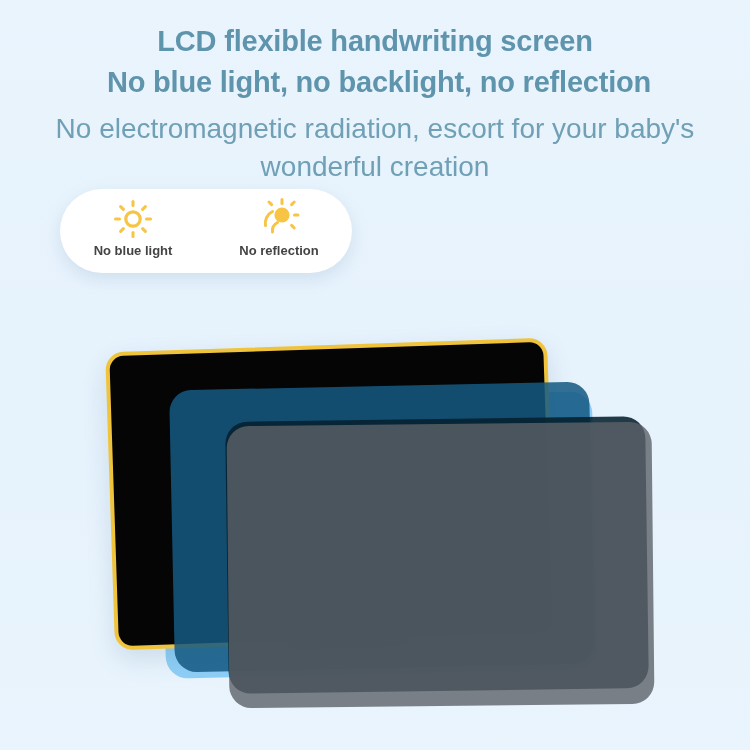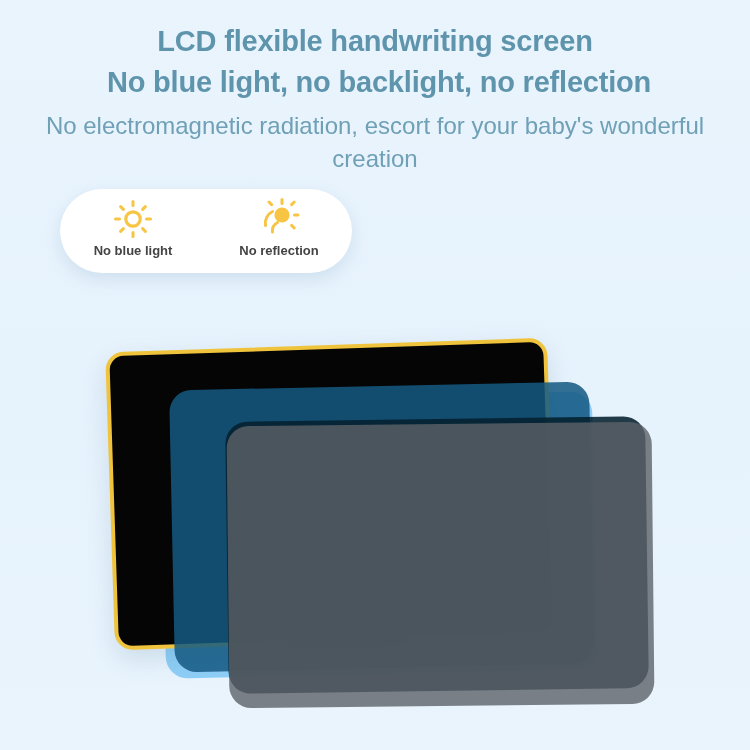--- a/index.html
+++ b/index.html
@@ -37,21 +37,21 @@
     letter-spacing: -0.2px;
     line-height: 1.33;
     white-space: nowrap;
   }
   .h-line2 {
     margin-top: 2px;
     padding-left: 8px;
   }
   .sub-line {
     margin-top: 9px;
-    font-size: 24px;
+    font-size: 28px;
     font-weight: normal;
     color: #6fa0b6;
     line-height: 1.37;
     padding: 0 44px;
   }
 
   
   .pill {
     position: absolute;
     left: 60px;

